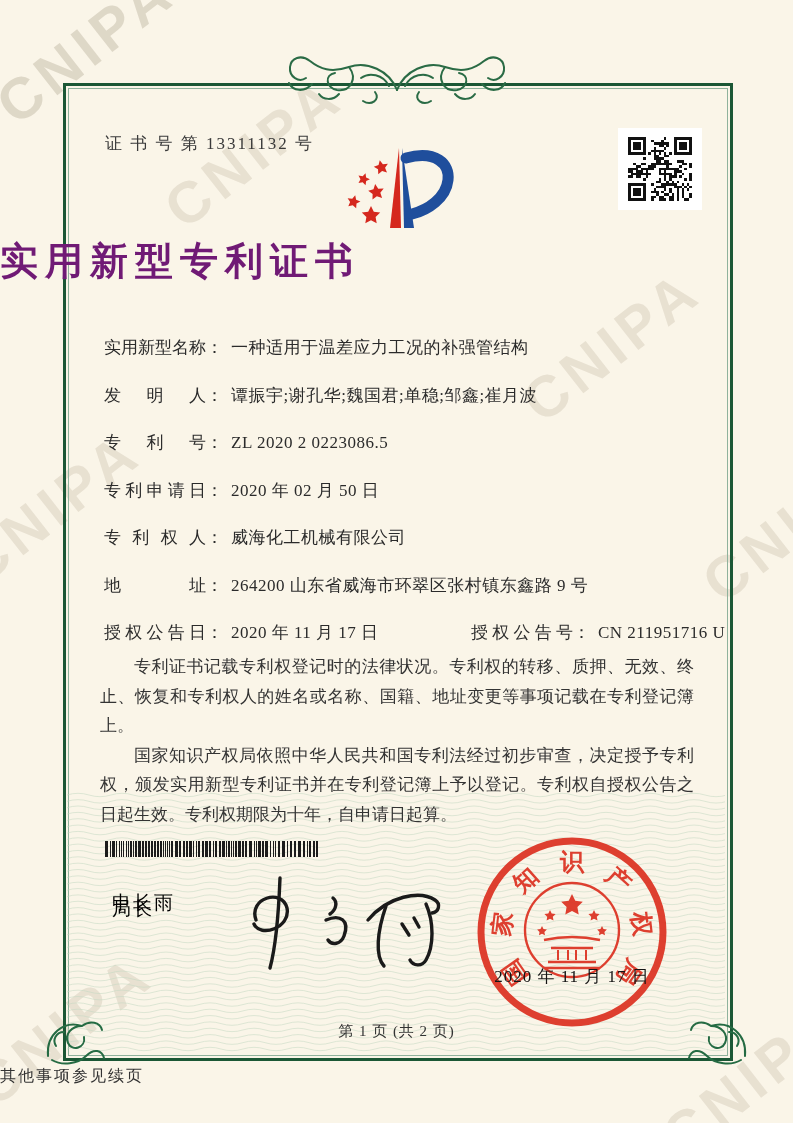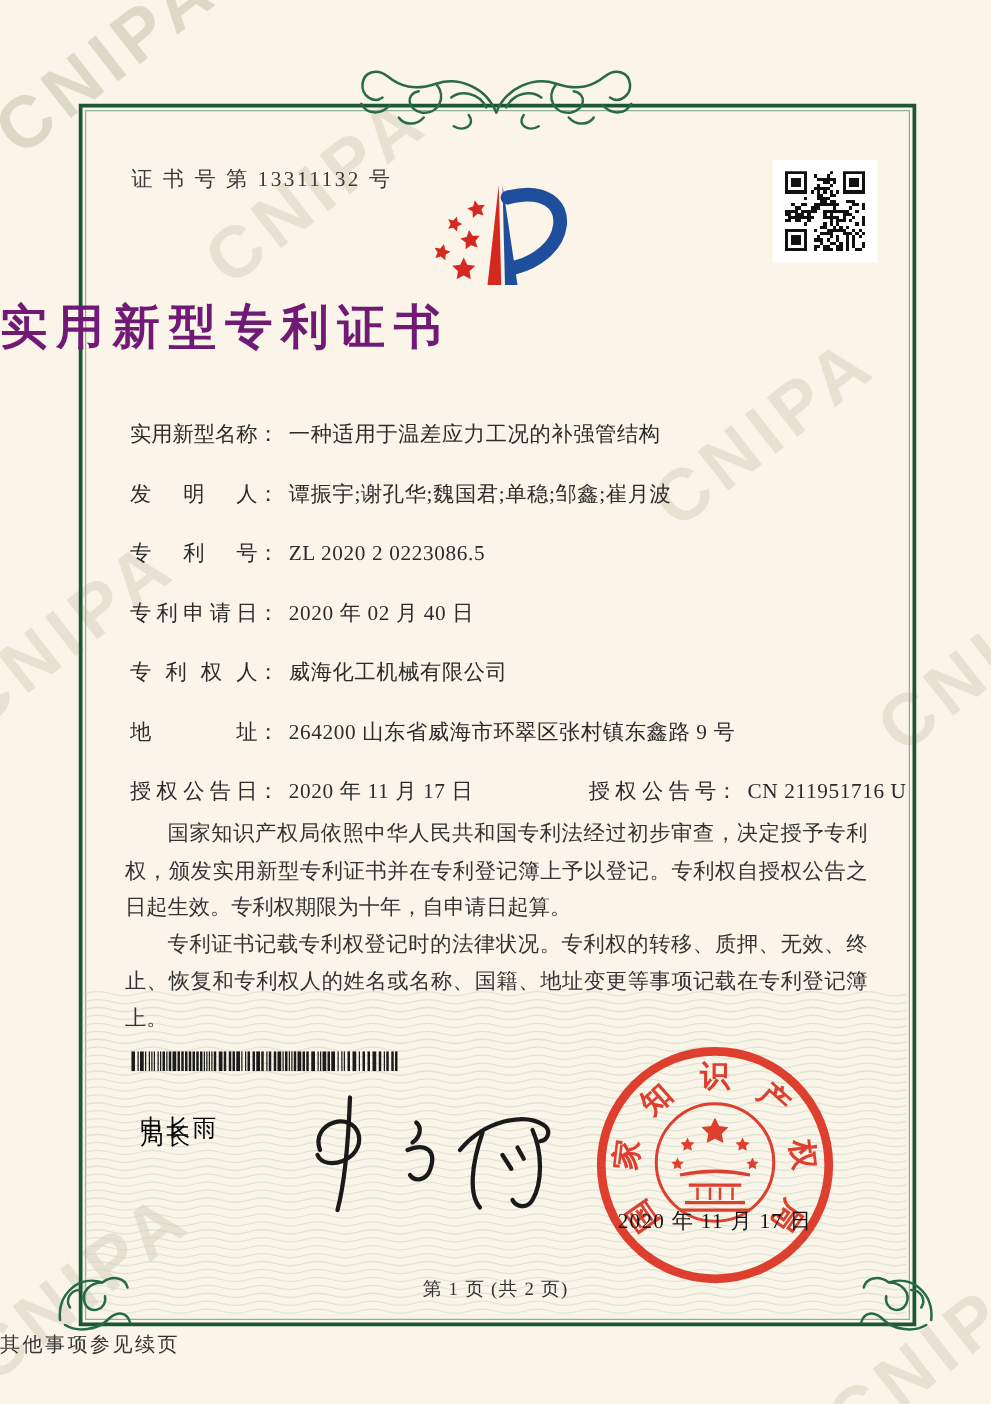--- a/index.html
+++ b/index.html
@@ -502,41 +502,41 @@
   <div class="frow" style="top:384px">
     <span class="flabel">发明人</span><span class="fcolon">：</span><span class="fvalue">谭振宇;谢孔华;魏国君;单稳;邹鑫;崔月波</span>
   </div>
   <div class="frow" style="top:336px">
     <span class="flabel">实用新型名称</span><span class="fcolon">：</span><span class="fvalue">一种适用于温差应力工况的补强管结构</span>
   </div>
   <div class="frow" style="top:431px">
     <span class="flabel">专利号</span><span class="fcolon">：</span><span class="fvalue">ZL 2020 2 0223086.5</span>
   </div>
   <div class="frow" style="top:479px">
-    <span class="flabel">专利申请日</span><span class="fcolon">：</span><span class="fvalue">2020 年 02 月 40 日</span>
+    <span class="flabel">专利申请日</span><span class="fcolon">：</span><span class="fvalue">2020 年 02 月 50 日</span>
   </div>
   <div class="frow" style="top:526px">
     <span class="flabel">专利权人</span><span class="fcolon">：</span><span class="fvalue">威海化工机械有限公司</span>
   </div>
   <div class="frow" style="top:574px">
     <span class="flabel">地址</span><span class="fcolon">：</span><span class="fvalue">264200 山东省威海市环翠区张村镇东鑫路 9 号</span>
   </div>
 
   <div class="frow" style="top:621px;width:590px">
     <span>
       <span class="flabel">授权公告日</span><span class="fcolon">：</span><span class="fvalue">2020 年 11 月 17 日</span>
     </span>
     <span class="grant-no-col">
       <span class="flabel">授权公告号</span><span class="fcolon">：</span><span class="fvalue">CN 211951716 U</span>
     </span>
   </div>
 
   <div class="paras">
+    <p>专利证书记载专利权登记时的法律状况。专利权的转移、质押、无效、终止、恢复和专利权人的姓名或名称、国籍、地址变更等事项记载在专利登记簿上。</p>
     <p>国家知识产权局依照中华人民共和国专利法经过初步审查，决定授予专利权，颁发实用新型专利证书并在专利登记簿上予以登记。专利权自授权公告之日起生效。专利权期限为十年，自申请日起算。</p>
-    <p>专利证书记载专利权登记时的法律状况。专利权的转移、质押、无效、终止、恢复和专利权人的姓名或名称、国籍、地址变更等事项记载在专利登记簿上。</p>
   </div>
 
   <svg class="barcode" id="barcode" viewBox="0 0 215 16" preserveAspectRatio="none">
       <rect x="0" y="0" width="3" height="16" fill="#1c1c1c"></rect>
       <rect x="5" y="0" width="1" height="16" fill="#1c1c1c"></rect>
       <rect x="7" y="0" width="3" height="16" fill="#1c1c1c"></rect>
       <rect x="11" y="0" width="1" height="16" fill="#1c1c1c"></rect>
       <rect x="14" y="0" width="1" height="16" fill="#1c1c1c"></rect>
       <rect x="16" y="0" width="1" height="16" fill="#1c1c1c"></rect>
       <rect x="18" y="0" width="1" height="16" fill="#1c1c1c"></rect>

